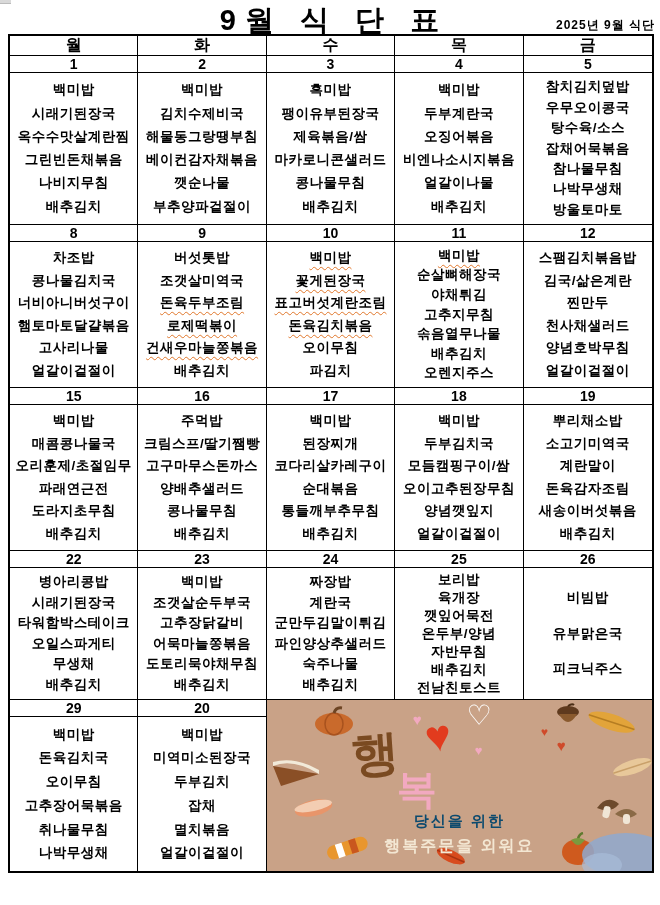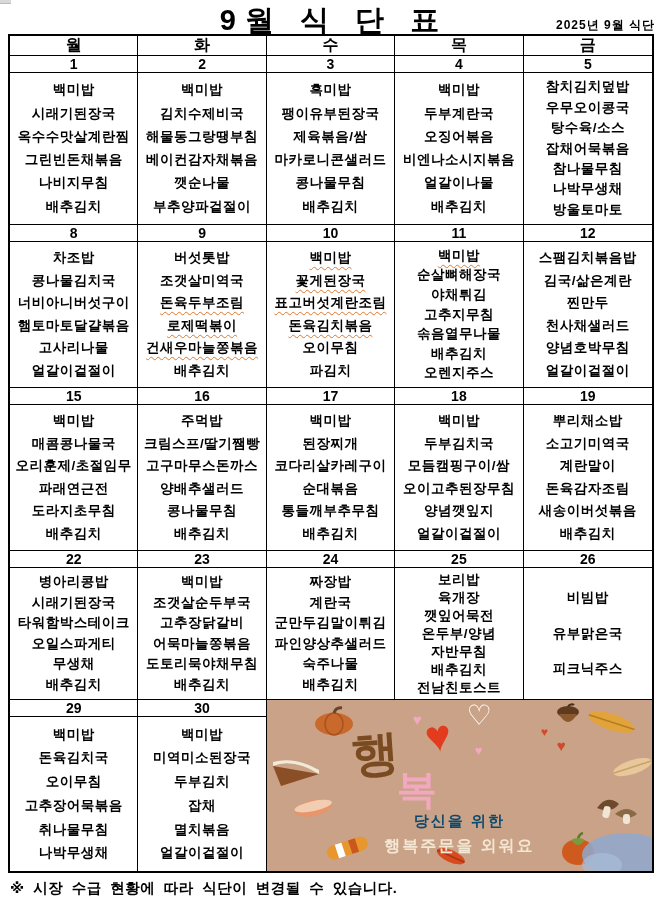--- a/index.html
+++ b/index.html
@@ -314,25 +314,24 @@
       </div>
       <div class="dcell" style="grid-area: 10 / 1;">29</div>
       <div class="mcell nbb" style="grid-area: 11 / 1;">
         <div class="mi">백미밥</div>
         <div class="mi">돈육김치국</div>
         <div class="mi">오이무침</div>
         <div class="mi">고추장어묵볶음</div>
         <div class="mi">취나물무침</div>
         <div class="mi">나박무생채</div>
       </div>
-      <div class="dcell" style="grid-area: 10 / 2;">30</div>
+      <div class="dcell" style="grid-area: 10 / 2;">20</div>
       <div class="mcell nbb" style="grid-area: 11 / 2;">
         <div class="mi">백미밥</div>
         <div class="mi">미역미소된장국</div>
         <div class="mi">두부김치</div>
         <div class="mi">잡채</div>
         <div class="mi">멸치볶음</div>
         <div class="mi">얼갈이겉절이</div>
       </div>
     </div>
 
-  <div class="footer">※ 시장 수급 현황에 따라 식단이 변경될 수 있습니다.</div>
 </div>
 
 </body></html>

